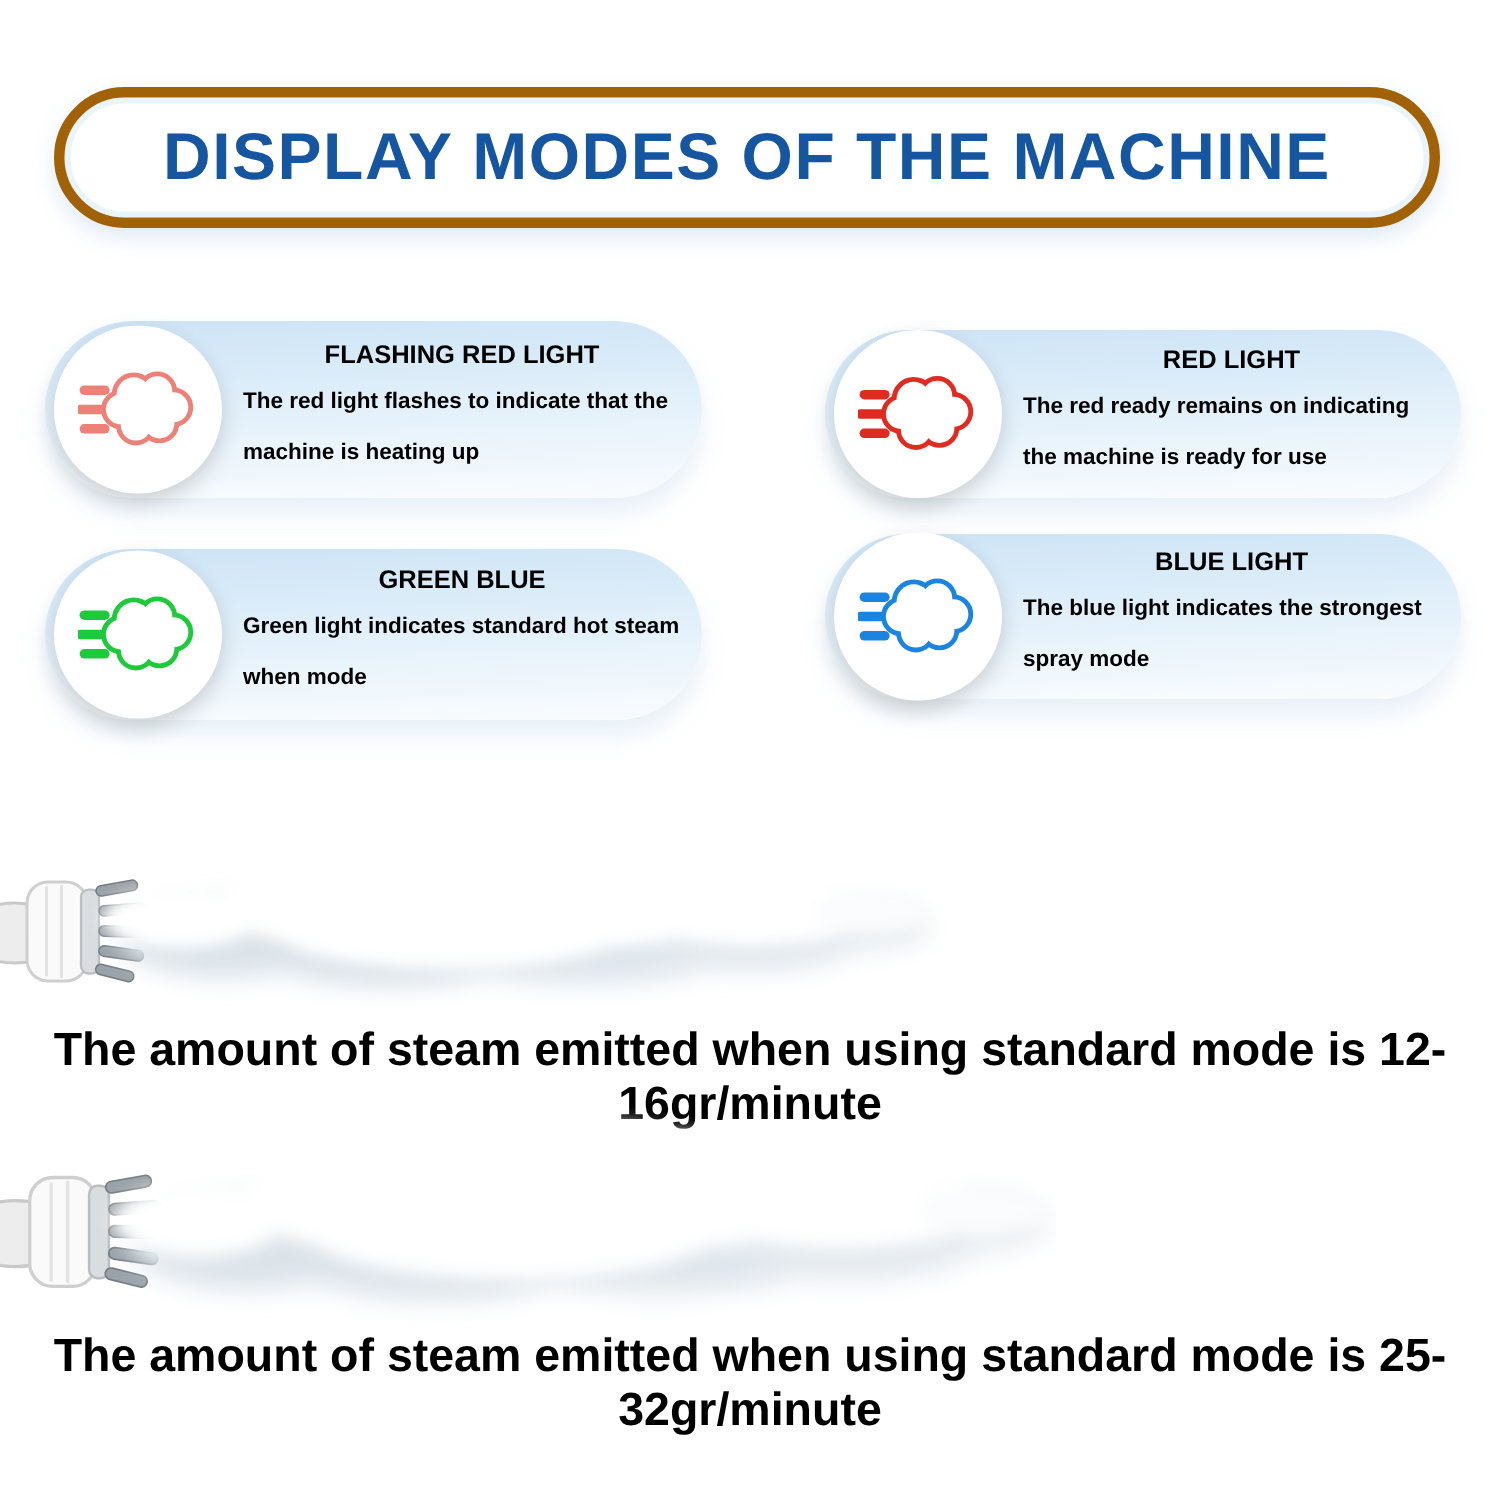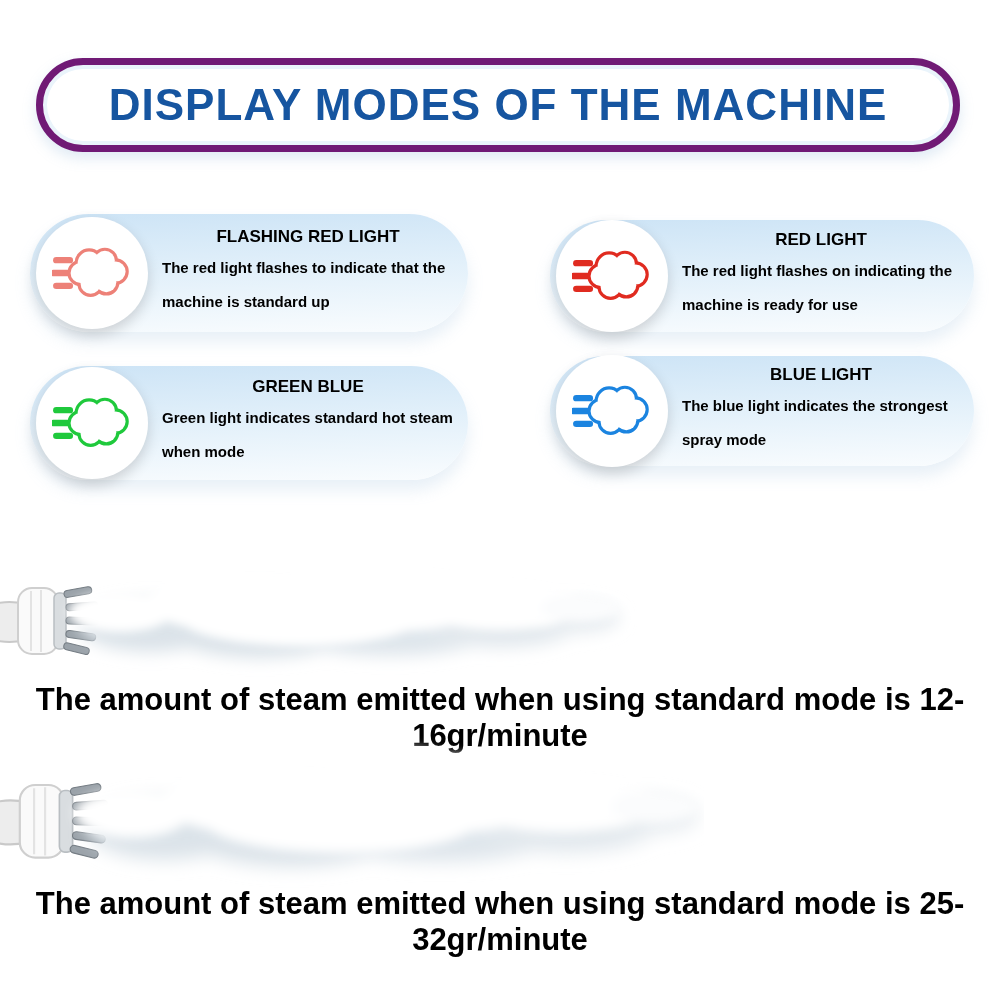--- a/index.html
+++ b/index.html
@@ -4,21 +4,21 @@
 <style>
   html,body{margin:0;padding:0;background:#ffffff;}
   .page{
     position:relative;width:1000px;height:1000px;background:#ffffff;
     font-family:"Liberation Sans",sans-serif;overflow:hidden;
   }
   
   .banner{
     position:absolute;left:36px;top:58px;width:924px;height:94px;
     box-sizing:border-box;border-radius:54px;background:#ffffff;
-    border:7px solid #701a75;
+    border:7px solid #a16207;
     box-shadow:inset 0 0 0 4px #eaf4fb, 0 6px 14px rgba(140,180,215,.28);
     display:flex;align-items:center;justify-content:center;
   }
   .banner .title{
     font-size:44px;font-weight:700;color:#1655a0;letter-spacing:1px;white-space:nowrap;
   }
   
   .card{
     position:absolute;border-radius:60px;
     background:linear-gradient(178deg,#cde4f6 0%,#e2f0fa 48%,#f9fcfe 100%);
@@ -87,21 +87,21 @@
               <circle cx="76" cy="63" r="14"></circle>
             <circle cx="54" cy="65" r="14"></circle>
               <circle cx="40" cy="50" r="14"></circle>
             <circle cx="64" cy="50" r="18"></circle>
           </g>
         </g>
       </svg>
     </div>
     <div class="cardtext">
       <div class="cardtitle">FLASHING RED LIGHT</div>
-      <p class="carddesc">The red light flashes to indicate that the machine is standard up</p>
+      <p class="carddesc">The red light flashes to indicate that the machine is heating up</p>
     </div>
   </div>
 
   <div class="card" id="card-2">
     <div class="bubble">
       <svg width="80" height="72" viewBox="0 0 112 100">
         <g fill="none" stroke-width="9" stroke-linecap="round" stroke="#e02b20">
           <line x1="6" y1="32" x2="25" y2="32"></line>
           <line x1="2" y1="50" x2="21" y2="50"></line>
           <line x1="6" y1="68" x2="25" y2="68"></line>
@@ -121,21 +121,21 @@
               <circle cx="76" cy="63" r="14"></circle>
             <circle cx="54" cy="65" r="14"></circle>
               <circle cx="40" cy="50" r="14"></circle>
             <circle cx="64" cy="50" r="18"></circle>
           </g>
         </g>
       </svg>
     </div>
     <div class="cardtext">
       <div class="cardtitle">RED LIGHT</div>
-      <p class="carddesc">The red light flashes on indicating the machine is ready for use</p>
+      <p class="carddesc">The red ready remains on indicating the machine is ready for use</p>
     </div>
   </div>
 
   <div class="card" id="card-3">
     <div class="bubble">
       <svg width="80" height="72" viewBox="0 0 112 100">
         <g fill="none" stroke-width="9" stroke-linecap="round" stroke="#1fc93c">
           <line x1="6" y1="32" x2="25" y2="32"></line>
           <line x1="2" y1="50" x2="21" y2="50"></line>
           <line x1="6" y1="68" x2="25" y2="68"></line>

